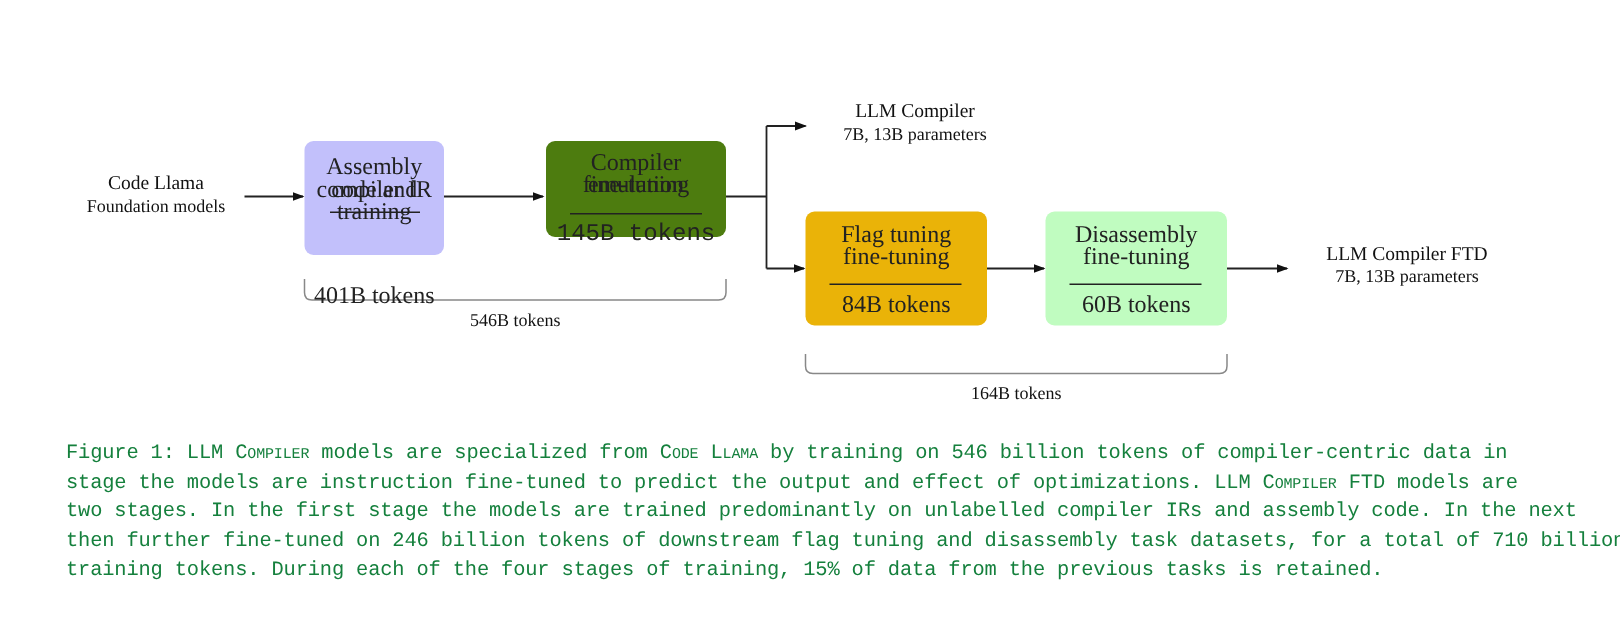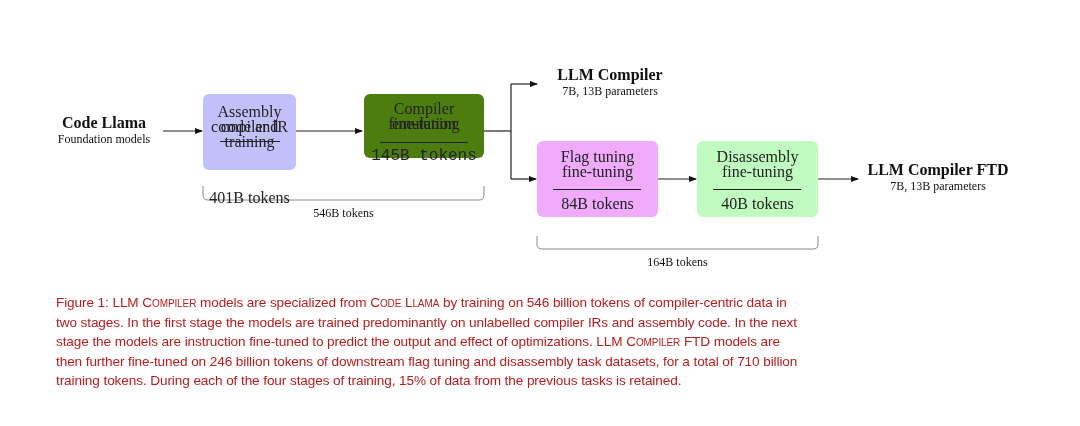--- a/index.html
+++ b/index.html
@@ -1,26 +1,26 @@
 <!DOCTYPE html>
 <html><head>
 <meta charset="utf-8">
 <style>
   html, body { margin:0; padding:0; background:#ffffff; }
   body { width:1080px; height:426px; position:relative; overflow:hidden; font-family:"Liberation Serif", "DejaVu Serif", serif; color:#111; }
   .abs { position:absolute; }
-  .title-big { font-weight:bold; font-size:16px; white-space:nowrap; }
+  .title-big { font-weight:normal; font-size:13px; white-space:nowrap; }
   .subtitle { font-size:12px; white-space:nowrap; text-align:center; }
   .box { position:absolute; border-radius:6px; text-align:center; font-size:16px; line-height:15px; color:#222; }
   .box .name { position:absolute; left:0; right:0; }
   .box .rule { position:absolute; height:1.3px; background:#222; }
   .box .tok { position:absolute; left:0; right:0; }
   svg.wires { position:absolute; left:0; top:0; }
   .brace-label { font-size:12px; white-space:nowrap; text-align:center; }
-  .caption { position:absolute; left:44px; top:293px; width:1000px; font-family:Liberation Sans, sans-serif; font-size:13.6px; line-height:19.5px; color:#b91c1c; letter-spacing:-0.1px;margin-left:12px; }
+  .caption { position:absolute; left:44px; top:293px; width:1000px; font-family:Liberation Mono, monospace; font-size:13.6px; line-height:19.5px; color:#15803d; letter-spacing:-0.1px; }
   .caption p { margin:0; white-space:nowrap; }
   .sc { font-variant:small-caps; }
 </style>
 </head>
 <body>
 
 <svg class="wires" width="1080" height="426">
   <defs>
     <marker id="arr" markerWidth="8" markerHeight="8" refX="7" refY="4" orient="auto" markerUnits="userSpaceOnUse">
       <path d="M0,1 L8,4 L0,7 Z" fill="#111"></path>
@@ -64,40 +64,40 @@
   <div class="tok" style="top:55px;font-family:Liberation Mono, monospace;">145B tokens</div>
 </div>
 
 <div class="abs brace-label" style="left:203px; top:206px; width:281px;">546B tokens</div>
 
 <div class="abs" style="left:540px; top:66px; width:140px; text-align:center;">
   <div class="title-big">LLM Compiler</div>
   <div class="subtitle">7B, 13B parameters</div>
 </div>
 
-<div class="box" style="left:537px; top:141px; width:121px; height:76px; background:#f0abfc;">
+<div class="box" style="left:537px; top:141px; width:121px; height:76px; background:#eab308;">
   <div class="name" style="top:8px;">Flag tuning</div>
   <div class="name" style="top:23px;">fine-tuning</div>
   <div class="rule" style="left:16px; width:88px; top:48px;"></div>
   <div class="tok" style="top:55px;">84B tokens</div>
 </div>
 
 <div class="box" style="left:697px; top:141px; width:121px; height:76px; background:#c0fcc0;">
   <div class="name" style="top:8px;">Disassembly</div>
   <div class="name" style="top:23px;">fine-tuning</div>
   <div class="rule" style="left:16px; width:88px; top:48px;"></div>
-  <div class="tok" style="top:55px;">40B tokens</div>
+  <div class="tok" style="top:55px;">60B tokens</div>
 </div>
 
 <div class="abs brace-label" style="left:537px; top:255px; width:281px;">164B tokens</div>
 
 <div class="abs" style="left:848px; top:161px; width:180px; text-align:center;">
   <div class="title-big">LLM Compiler FTD</div>
   <div class="subtitle">7B, 13B parameters</div>
 </div>
 
 <div class="caption">
   <p><span>Figure 1: LLM </span><span class="sc">Compiler</span><span> models are specialized from </span><span class="sc">Code Llama</span><span> by training on 546 billion tokens of compiler-centric data in</span></p>
+  <p><span>stage the models are instruction fine-tuned to predict the output and effect of optimizations. LLM </span><span class="sc">Compiler</span><span> FTD models are</span></p>
   <p>two stages. In the first stage the models are trained predominantly on unlabelled compiler IRs and assembly code. In the next</p>
-  <p><span>stage the models are instruction fine-tuned to predict the output and effect of optimizations. LLM </span><span class="sc">Compiler</span><span> FTD models are</span></p>
   <p>then further fine-tuned on 246 billion tokens of downstream flag tuning and disassembly task datasets, for a total of 710 billion</p>
   <p>training tokens. During each of the four stages of training, 15% of data from the previous tasks is retained.</p>
 </div>
 
 </body></html>

